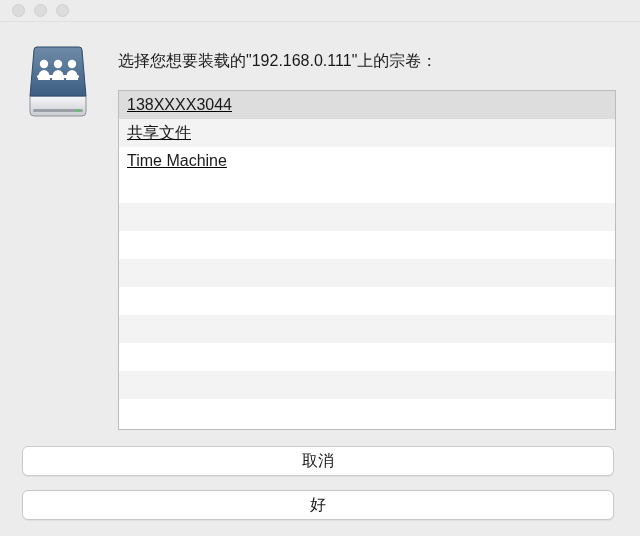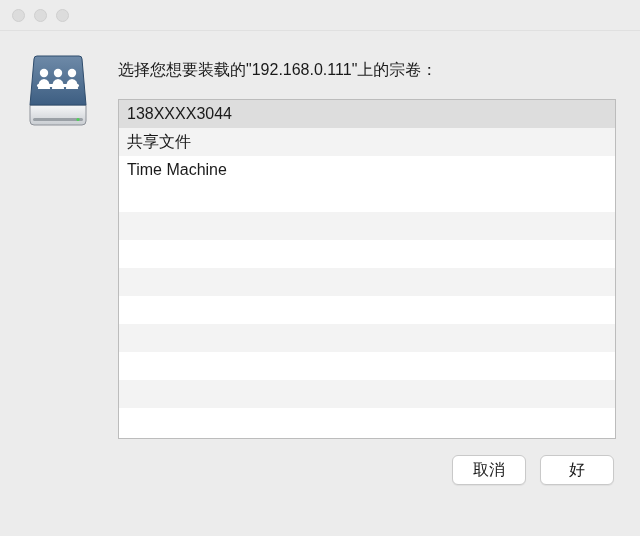--- a/index.html
+++ b/index.html
@@ -63,20 +63,21 @@
     color: #1a1a1a;
     margin: 6px 0 18px 0;
     line-height: 1.4;
   }
   .list {
     border: 1px solid #bcbcbc;
     background: #ffffff;
     height: 340px;
     overflow: hidden;
     box-sizing: border-box;
+    text-decoration: underline;
   }
   .list-row {
     height: 28px;
     line-height: 28px;
     padding: 0 8px;
     font-size: 16px;
     color: #1a1a1a;
     border-bottom: 0;
     box-sizing: border-box;
     white-space: nowrap;
@@ -92,20 +93,21 @@
   }
   .list .list-row.selected {
     background: #dddddd;
   }
   .button-row {
     display: flex;
     justify-content: flex-end;
     gap: 14px;
     margin-top: 16px;
     padding-right: 2px;
+    flex-direction: column;
   }
   .btn {
     min-width: 74px;
     height: 30px;
     padding: 0 18px;
     border-radius: 6px;
     background: #ffffff;
     border: 1px solid #c9c9c9;
     box-shadow: 0 1px 1px rgba(0,0,0,0.06);
     font-size: 16px;

